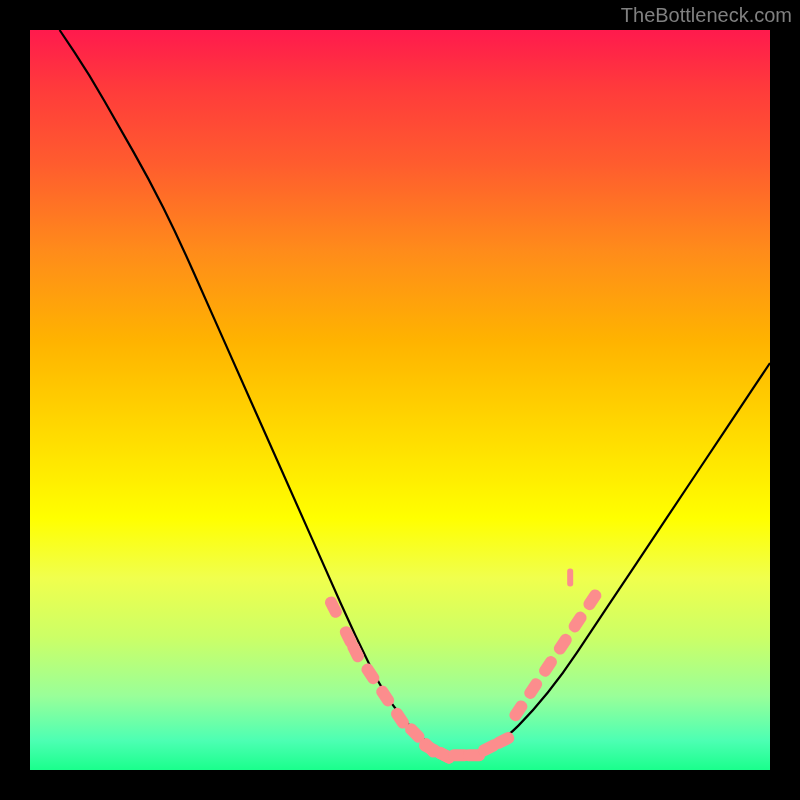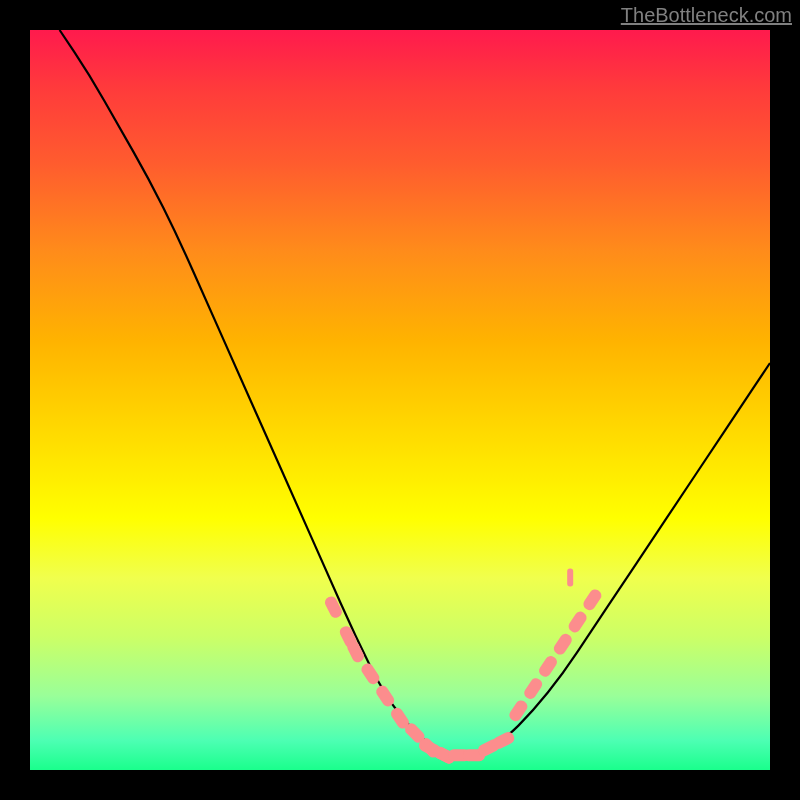--- a/index.html
+++ b/index.html
@@ -38,21 +38,20 @@
     );
   }
   .watermark {
     position: absolute;
     top: 4px;
     right: 8px;
     color: #808080;
     font-family: Arial, Helvetica, sans-serif;
     font-size: 20px;
     font-weight: 500;
-    text-decoration: underline;
   }
   .svg-overlay {
     position: absolute;
     left: 0;
     top: 0;
     width: 800px;
     height: 800px;
     pointer-events: none;
   }
 </style>

